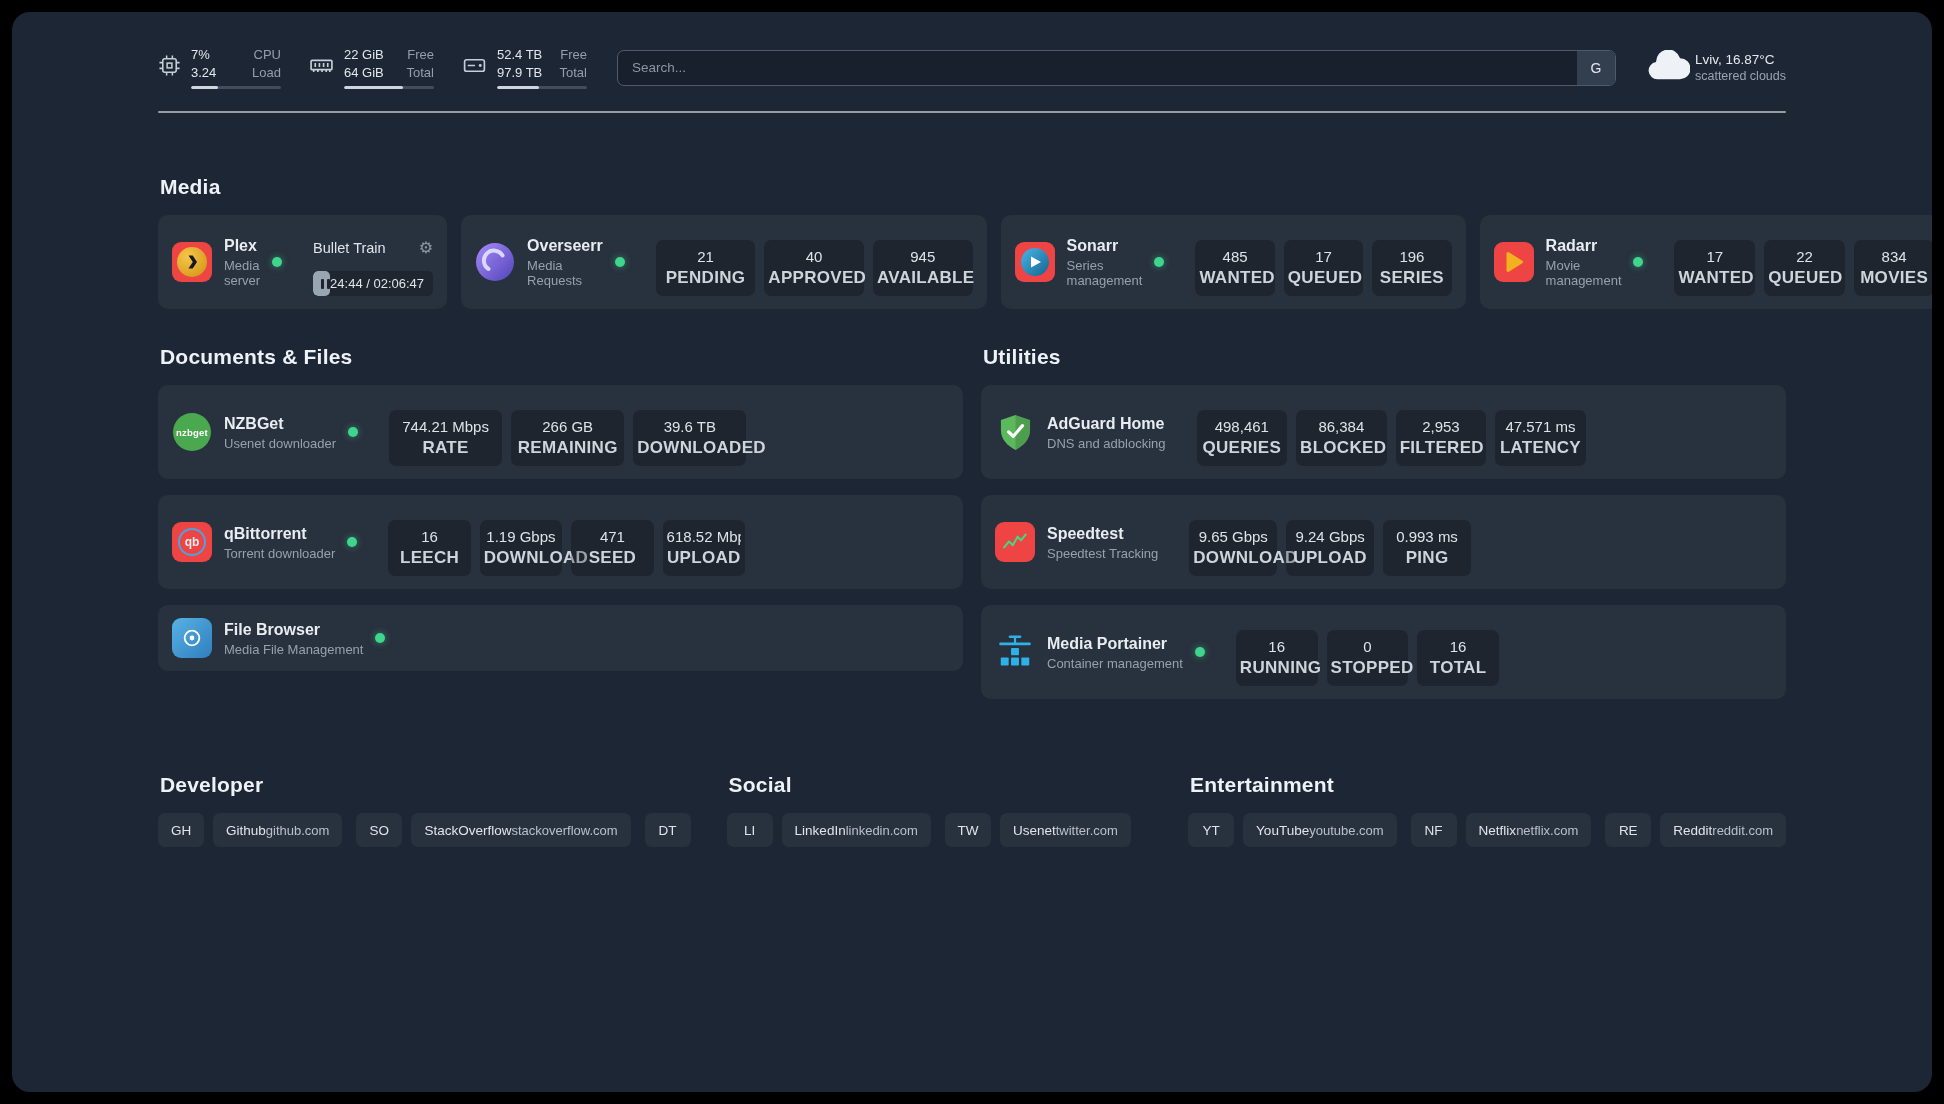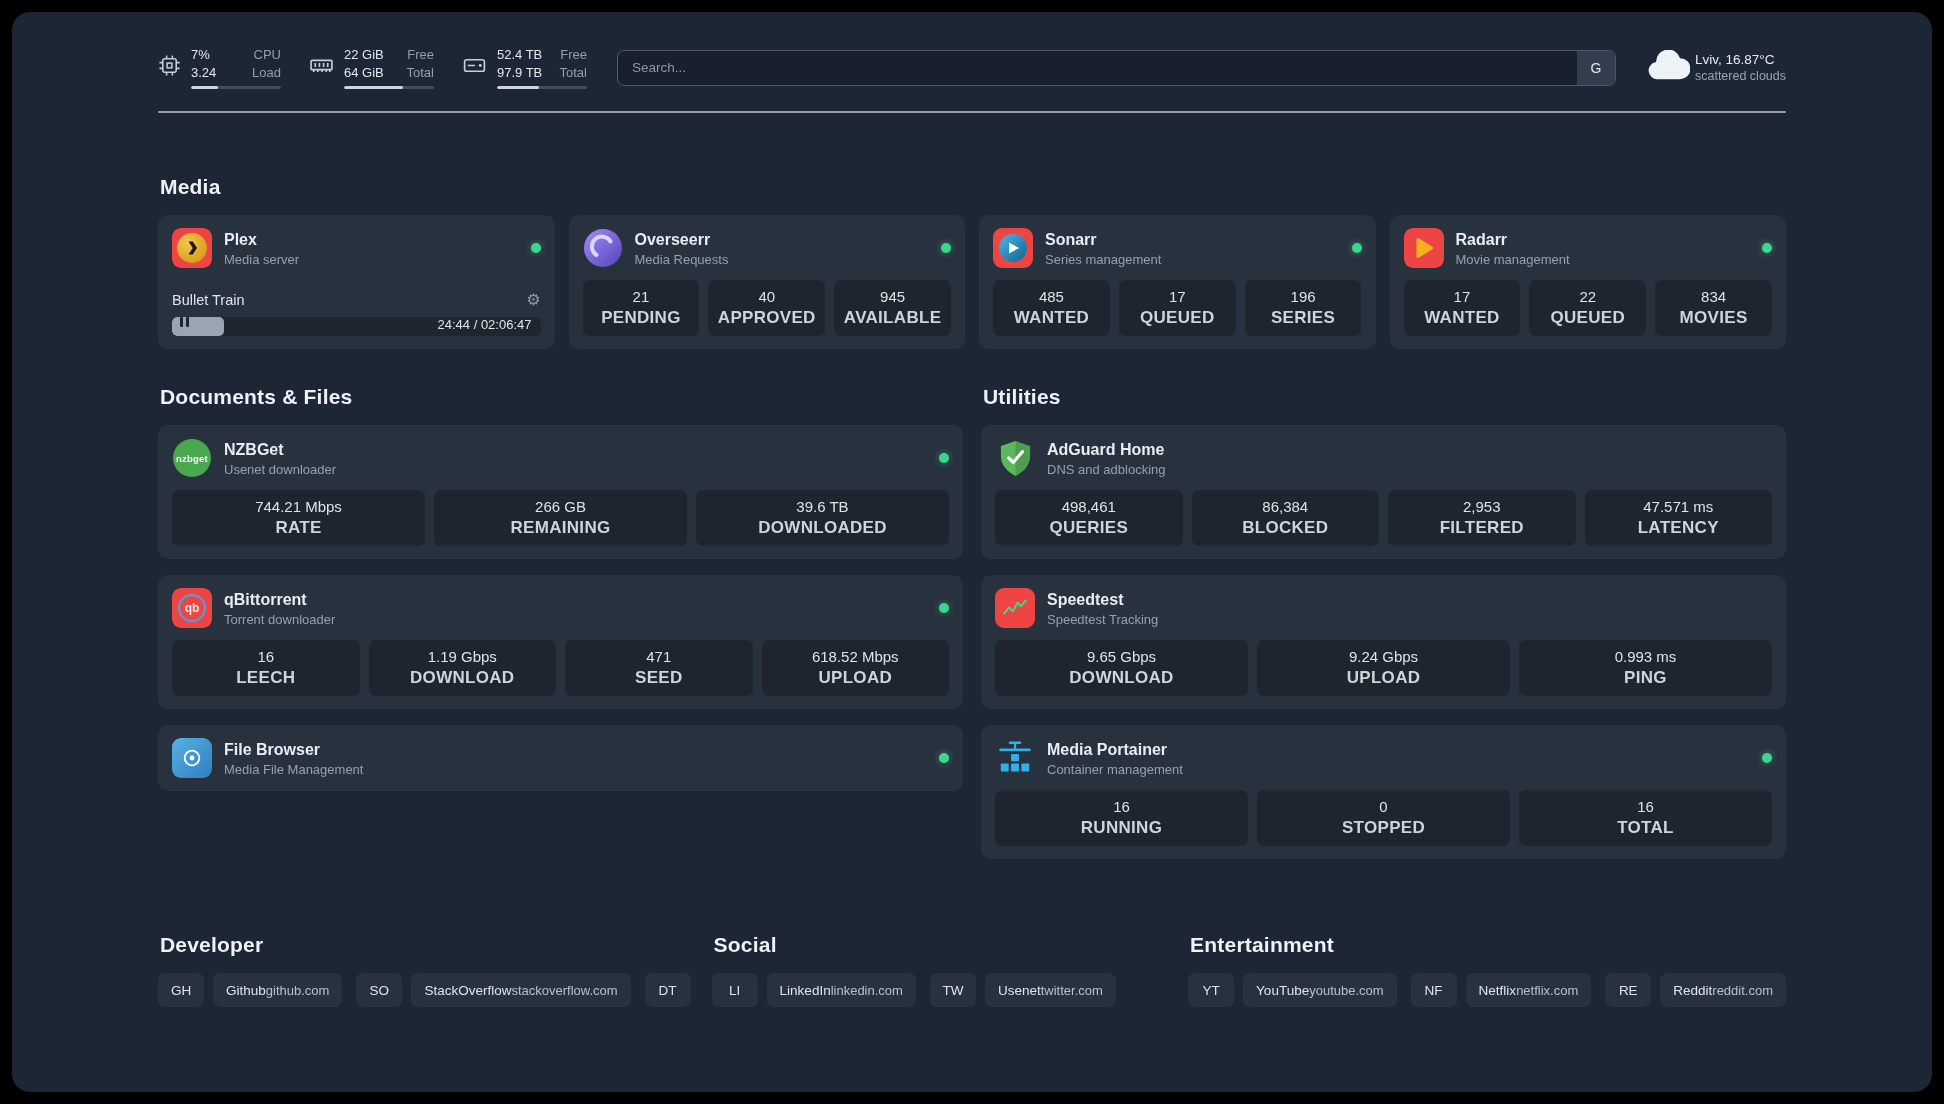--- a/index.html
+++ b/index.html
@@ -57,29 +57,30 @@
   .weather-line2 { font-size: 12.5px; color: #9aa4b2; margin-top: 2px; }
 
   .divider { margin-top: 22px; height: 2px; background: rgba(255,255,255,0.55); border-radius: 2px; }
 
   
   h2.sec-title { font-size: 21px; font-weight: 600; color: #eef1f5; margin: 0 0 16px 2px; letter-spacing: 0.2px; }
   .sec-media { margin-top: 62px; }
   .grid-media { display: grid; grid-template-columns: repeat(4, 1fr); gap: 14px; }
   .grid-two { display: grid; grid-template-columns: 1fr 1fr; gap: 18px; margin-top: 36px; }
   .stack { display: flex; flex-direction: column; gap: 16px; }
-  .grid-bookmarks { display: grid; grid-template-columns: repeat(3, 1fr); gap: 21px; margin-top: 74px; padding-bottom: 30px; }
+  .grid-bookmarks { display: grid; grid-template-columns: repeat(3, 1fr); gap: 36px; margin-top: 74px; padding-bottom: 30px; }
 
   
   .card {
     background: rgba(255,255,255,0.05);
     border-radius: 10px;
     padding: 13px 14px;
-    display: flex; flex-direction: column;
+    display: flex; 
     position: relative;
+    gap: 31px;
   }
   .card-header { display: flex; align-items: center; gap: 12px; cursor: pointer; }
   .app-icon { width: 40px; height: 40px; display: flex; align-items: center; justify-content: center; flex: none; }
   .app-icon.tile { background: #ef4444; border-radius: 9px; }
   .app-text { min-width: 0; }
   .app-name { font-size: 16px; font-weight: 600; color: #e9edf2; line-height: 1.2; }
   .app-sub { font-size: 13px; color: #96a0ae; margin-top: 3px; }
   .dot {
     width: 10px; height: 10px; border-radius: 50%;
     background: var(--status-green, #3ed58c);
@@ -95,22 +96,22 @@
   }
   .stat-value { font-size: 15px; color: #dde3e9; white-space: nowrap; overflow: hidden; }
   .stat-label { font-size: 17px; font-weight: 700; color: #ced4dc; margin-top: 3px; letter-spacing: 0.3px; }
 
   
   .player { margin-top: auto; padding-top: 10px; }
   .player-top { display: flex; align-items: center; justify-content: space-between; }
   .player-title { font-size: 14.5px; color: #dfe4ea; }
   .gear { color: #8d97a5; font-size: 16px; cursor: pointer; line-height: 1; }
   .player-bar {
-    margin-top: 9px; position: relative; height: 19px; border-radius: 5px;
-    background: rgba(0,0,0,0.22); display: flex; align-items: flex-start; overflow: hidden;
+    margin-top: 15px; position: relative; height: 25px; border-radius: 5px;
+    background: rgba(0,0,0,0.22); display: flex; align-items: center; overflow: hidden;
   }
   .player-fill { position: absolute; left: 0; top: 0; bottom: 0; background: #9aa5b2; border-radius: 5px; width: 0; }
   .pause { position: relative; margin-left: 8px; display: flex; gap: 3px; cursor: pointer; }
   .pause i { display: block; width: 3px; height: 10px; background: #1c2430; border-radius: 1px; }
   .player-time { position: relative; margin-left: auto; padding-right: 9px; font-size: 13px; color: #e0e5eb; white-space: nowrap; }
 
   
   .plex-circle { width: 30px; height: 30px; border-radius: 50%; background: radial-gradient(circle at 35% 32%, #f6c64a, #cf9110); display: flex; align-items: center; justify-content: center; }
   .nzb-circle { width: 38px; height: 38px; border-radius: 50%; background: var(--accent-nzbget, #54b54f); color: #fff; font-size: 9.5px; font-weight: 700; display: flex; align-items: center; justify-content: center; letter-spacing: 0.2px; }
   .qb-ring { width: 28px; height: 28px; border-radius: 50%; border: 2.5px solid var(--accent-qbittorrent, #4ca3e0); color: #e9edf2; font-size: 12px; font-weight: 700; display: flex; align-items: center; justify-content: center; }

